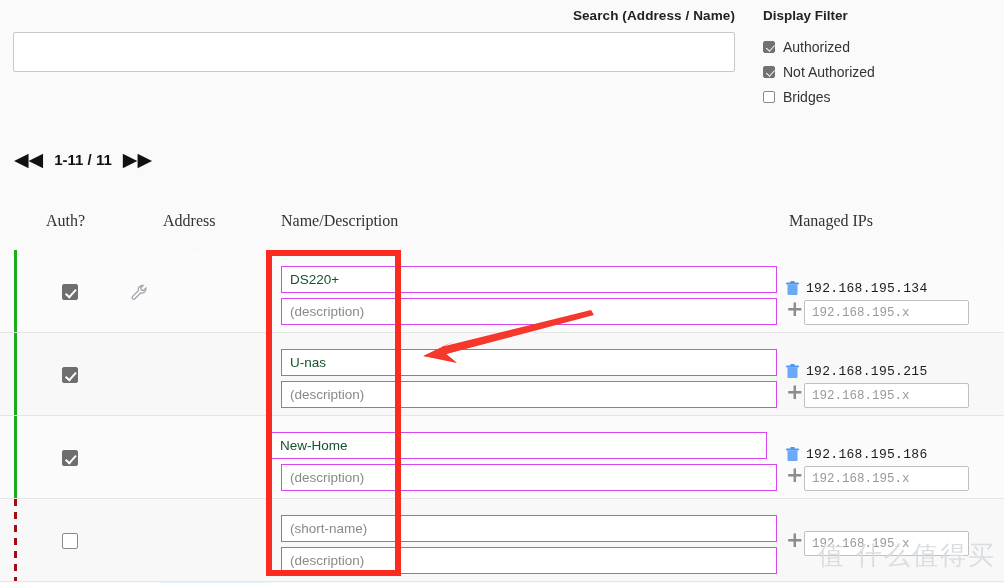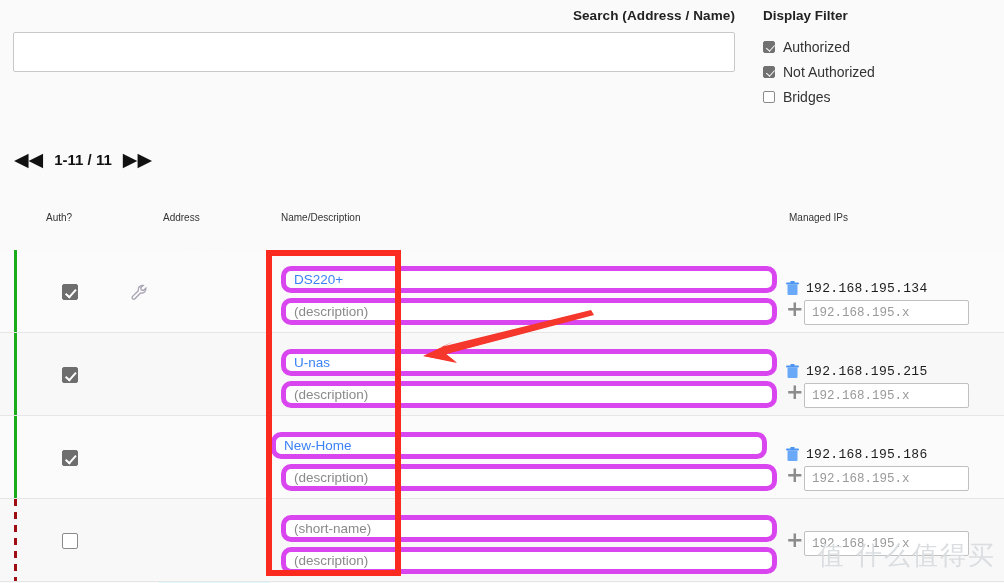--- a/index.html
+++ b/index.html
@@ -41,21 +41,21 @@
   }
   .filter-text { font-size: 14px; color: #333; }
 
   
   .pager { position: absolute; left: 14px; top: 150px; display: flex; align-items: center; }
   .pg-arrow { font-size: 19px; color: #111; line-height: 1; cursor: pointer; }
   .pg-count { font-size: 15px; font-weight: bold; color: #111; margin: 0 11px; text-align: right; }
 
   
   .thead { position: absolute; left: 0; top: 208px; width: 1004px; height: 28px; }
-  .th { position: absolute; font-size: 10px; color: #333; white-space: nowrap; }
+  .th { position: absolute; font-size: 16px; color: #333; white-space: nowrap; font-family: Liberation Serif, serif; }
 
   .tbody { position: absolute; left: 0; top: 250px; width: 1004px; }
   .row { position: relative; height: 83px; border-bottom: 1px solid #e6e6e6; }
   .row.r-odd  { background: #fbfbfb; }
   .row.r-even { background: #f8f8f8; }
   .row::before {
     content: ""; position: absolute; left: 14px; top: 0; bottom: 0; width: 3px;
   }
   .row.auth::before { background: #1aac1a; }
   .row.noauth::before {
@@ -80,22 +80,22 @@
   
   .blurstrip {
     position: absolute; left: 159px; top: 0; width: 111px; height: 333px;
     background: #dcfbfd; filter: blur(0.4px); pointer-events: none;
   }
   .blob { position: absolute; border-radius: 50%; background: #cfeeee; filter: blur(6px); }
   .px { position: absolute; background: #c5e6e6; }
 
   
   .fld {
-    position: absolute; height: 27px; border: 5px solid #d946ef; background: #fff;
-    border-radius: 10px; font-size: 13.5px; color: #3b82f6; padding: 0 8px;
+    position: absolute; height: 27px; border: 1px solid #d946ef; background: #fff;
+    border-radius: 0; font-size: 13.5px; color: #14532d; padding: 0 8px;
     font-family: "Liberation Sans", sans-serif;
   }
   .fld::placeholder { color: #8a8a8a; opacity: 1; }
 
   
   .ip-line {
     position: absolute; display: flex; align-items: center; gap: 7px;
     font-family: "Liberation Mono", monospace; font-size: 13px; color: #1c1c1c;
     letter-spacing: .3px;
   }

